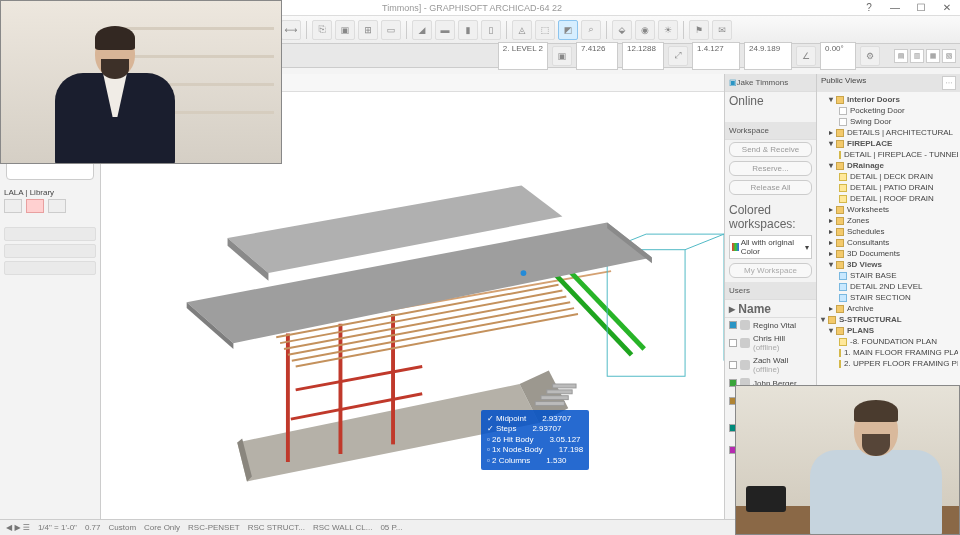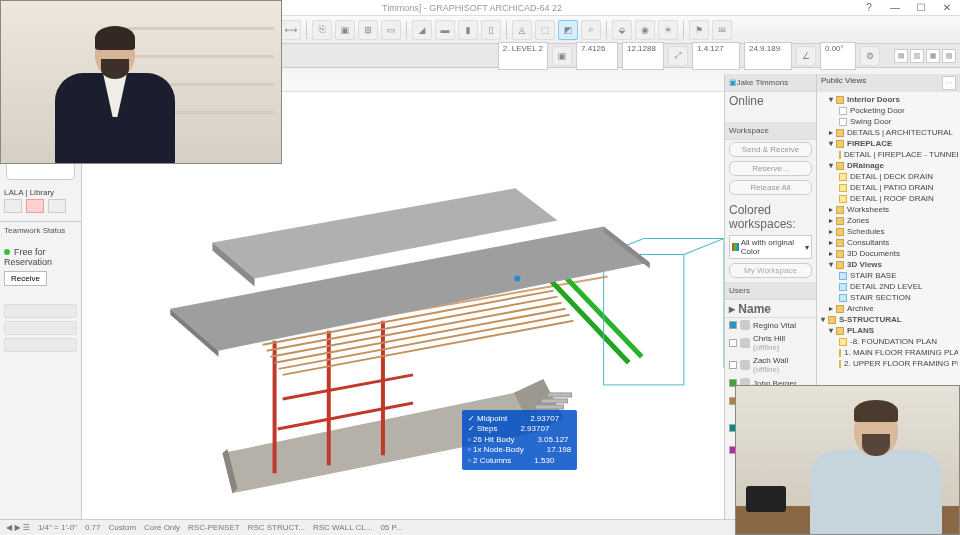--- a/index.html
+++ b/index.html
@@ -16,40 +16,40 @@
   .t-sep { width: 1px; height: 18px; background: #ccc; margin: 0 2px; }
   
   .tabbar { height: 24px; background: #e8e8e8; border-bottom: 1px solid #ccc; display: flex; align-items: center; padding: 0 4px; gap: 6px; }
   .tab { background: #fff; border: 1px solid #ccc; padding: 2px 10px; border-radius: 3px 3px 0 0; font-size: 8px; color: #666; }
   .tab-controls { margin-left: auto; display: flex; gap: 4px; align-items: center; }
   .mini-field { background: #fff; border: 1px solid #ccc; padding: 1px 4px; font-size: 8px; color: #666; height: 28px; }
   
   
   .main { display: flex; position: absolute; top: 74px; bottom: 16px; left: 0; right: 0; }
   
-  .left-panel { width: 82px; background: #f3f3f3; border-right: 1px solid #ccc; display: flex; flex-direction: column; }
+  .left-panel { width: 101px; background: #f3f3f3; border-right: 1px solid #ccc; display: flex; flex-direction: column; }
   .fav-header { height: 18px; background: #e4e4e4; padding: 2px 4px; font-size: 8px; color: #555; }
   .fav-row { padding: 2px 4px; font-size: 8px; color: #444; display: flex; align-items: center; gap: 2px; }
   .shape-box { margin: 6px; border: 1px solid #ccc; background: #fff; height: 56px; border-radius: 4px; }
   .shape-row { display: flex; gap: 4px; padding: 0 4px; }
   .shape-sw { width: 18px; height: 14px; background: #eee; border: 1px solid #ccc; }
   .left-status { margin-top: 8px; border-top: 1px solid #ccc; padding: 4px; }
   .status-dot { width: 6px; height: 6px; background: #3bbf3b; border-radius: 50%; display: inline-block; margin-right: 4px; }
   .receive-btn { margin-top: 4px; background: #fff; border: 1px solid #bbb; padding: 2px 6px; font-size: 8px; }
   .sliders { margin-top: 10px; padding: 4px; }
   .slider-row { height: 14px; background: #eaeaea; border: 1px solid #ddd; margin-bottom: 3px; border-radius: 2px; }
   
   .viewport { flex: 1; background: #fff; position: relative; overflow: hidden; }
   .subheader { height: 18px; background: #f7f7f7; border-bottom: 1px solid #ddd; display: flex; align-items: center; padding: 0 6px; gap: 6px; font-size: 8px; color: #777; }
   .sub-l { display: flex; gap: 4px; align-items: center; }
   
   .svg-model { position: absolute; top: 18px; left: 0; right: 0; bottom: 0; }
   
   .tooltip { position: absolute; left: 380px; top: 336px; background: rgba(0,80,200,0.85); color: #fff; font-size: 8px; padding: 4px 6px; border-radius: 2px; line-height: 1.3; }
-  .tooltip-row { display: flex; gap: 23px; }
+  .tooltip-row { display: flex; gap: 16px; }
   
   .users-panel { width: 92px; background: #f3f3f3; border-left: 1px solid #ccc; display: flex; flex-direction: column; font-size: 8px; }
   .p-header { height: 18px; background: #e4e4e4; padding: 2px 4px; color: #555; border-bottom: 1px solid #ddd; display: flex; align-items: center; }
   .p-section { padding: 2px 4px; color: #666; font-size: 12px; }
   .p-btn { background: #f8f8f8; border: 1px solid #ccc; margin: 2px 4px; padding: 2px; text-align: center; color: #999; font-size: 8px; border-radius: 6px; }
   .drop { background: #fff; border: 1px solid #ccc; margin: 2px 4px; padding: 2px; font-size: 8px; display: flex; align-items: center; gap: 2px; }
   .user-row { display: flex; align-items: center; gap: 3px; padding: 2px 4px; }
   .u-sw { width: 8px; height: 8px; }
   .u-avatar { width: 10px; height: 10px; background: #ccc; border-radius: 2px; }
   
@@ -186,25 +186,20 @@
     <div class="fav-row">
         <span>▸</span>
         <span>RSC</span>
       </div>
     <div class="shape-box"></div>
     <div class="fav-row">LALA | Library</div>
     <div class="shape-row">
       <div class="shape-sw"></div>
       <div class="shape-sw" style="background:#ffd0d0;border-color:#e8a0a0"></div>
       <div class="shape-sw"></div>
-    </div>
-    <div class="left-status">
-      <div class="fav-header" style="background:none;padding:0;margin-bottom:3px;">Teamwork Status</div>
-      <div><span class="status-dot"></span><span>Free for Reservation</span></div>
-      <button class="receive-btn">Receive</button>
     </div>
     <div class="sliders">
       <div class="slider-row"></div>
       <div class="slider-row"></div>
       <div class="slider-row"></div>
     </div>
   </div>
 
   <div class="viewport">
     <div class="subheader">

